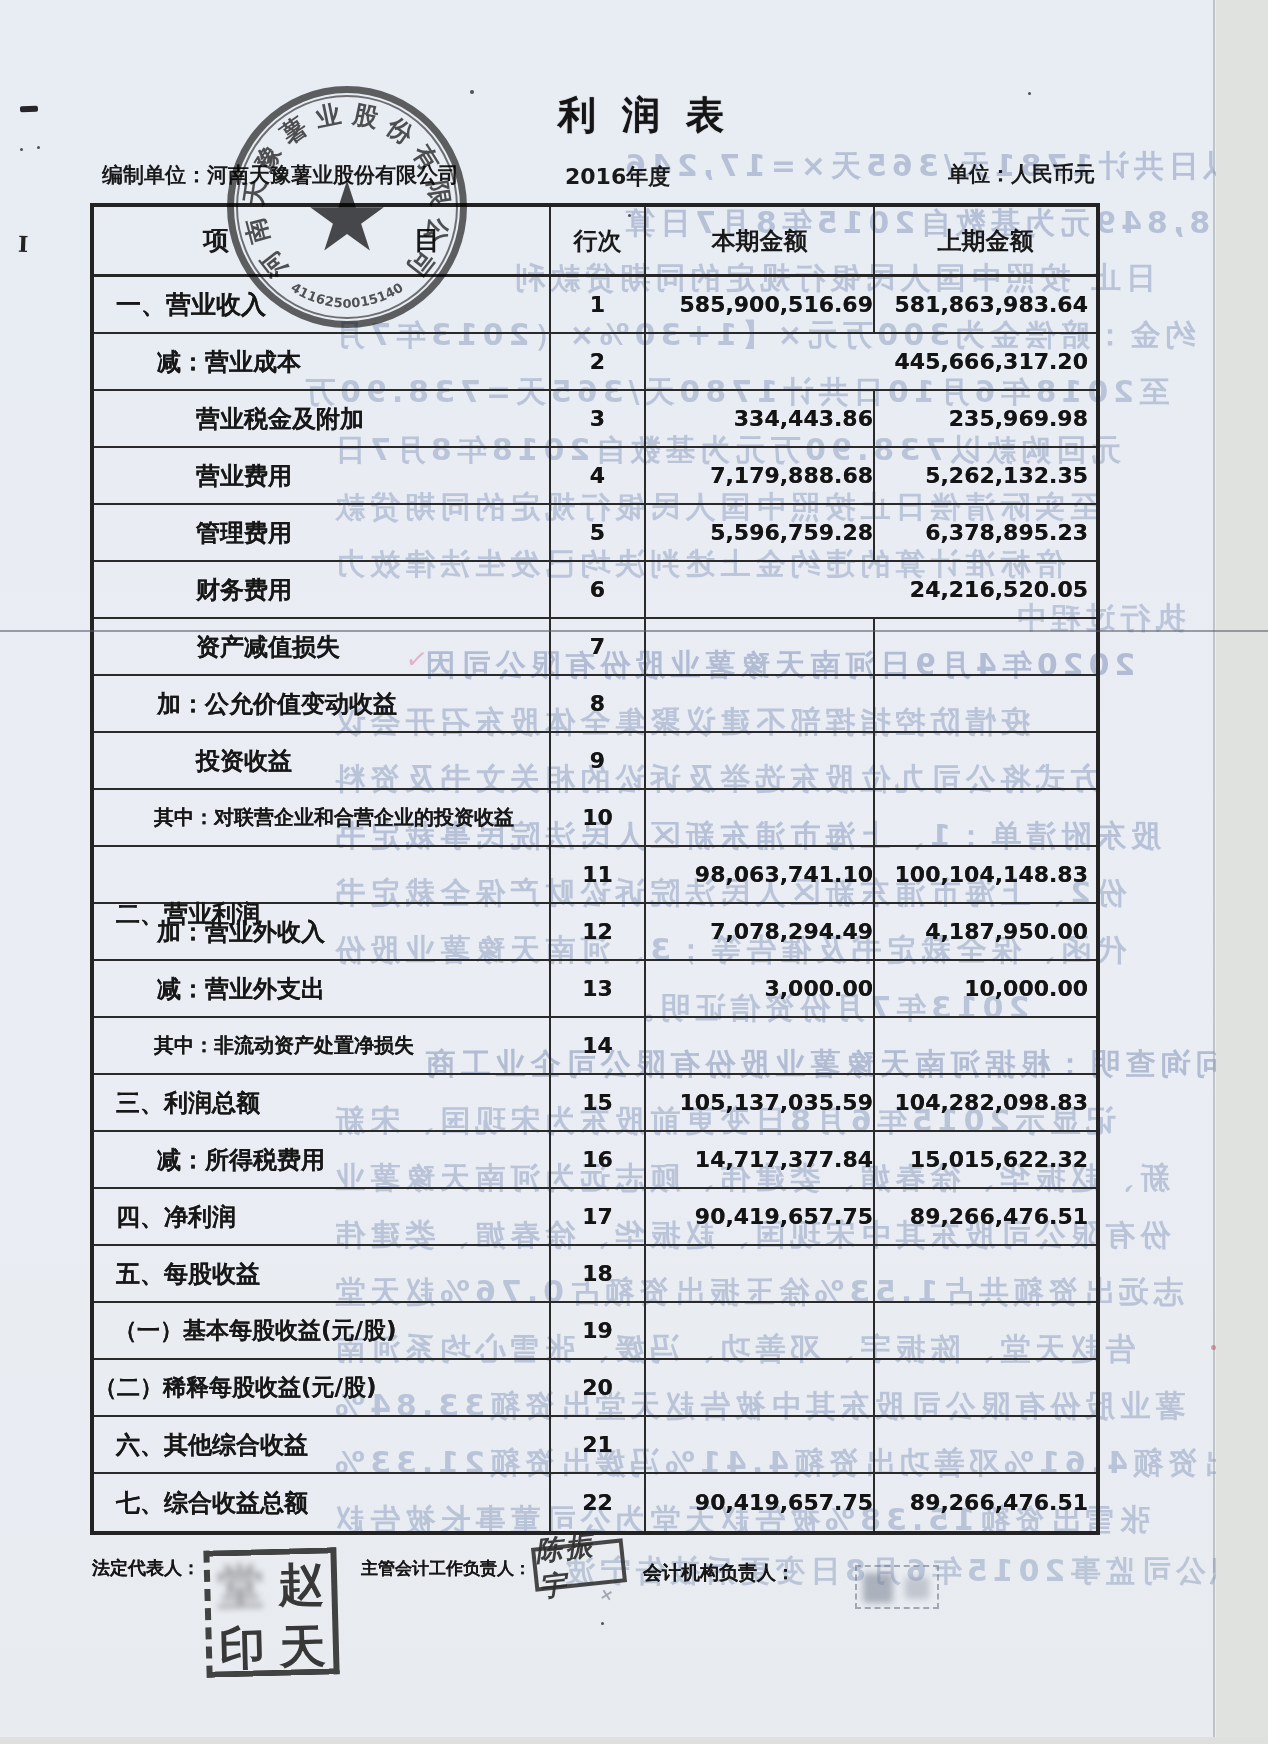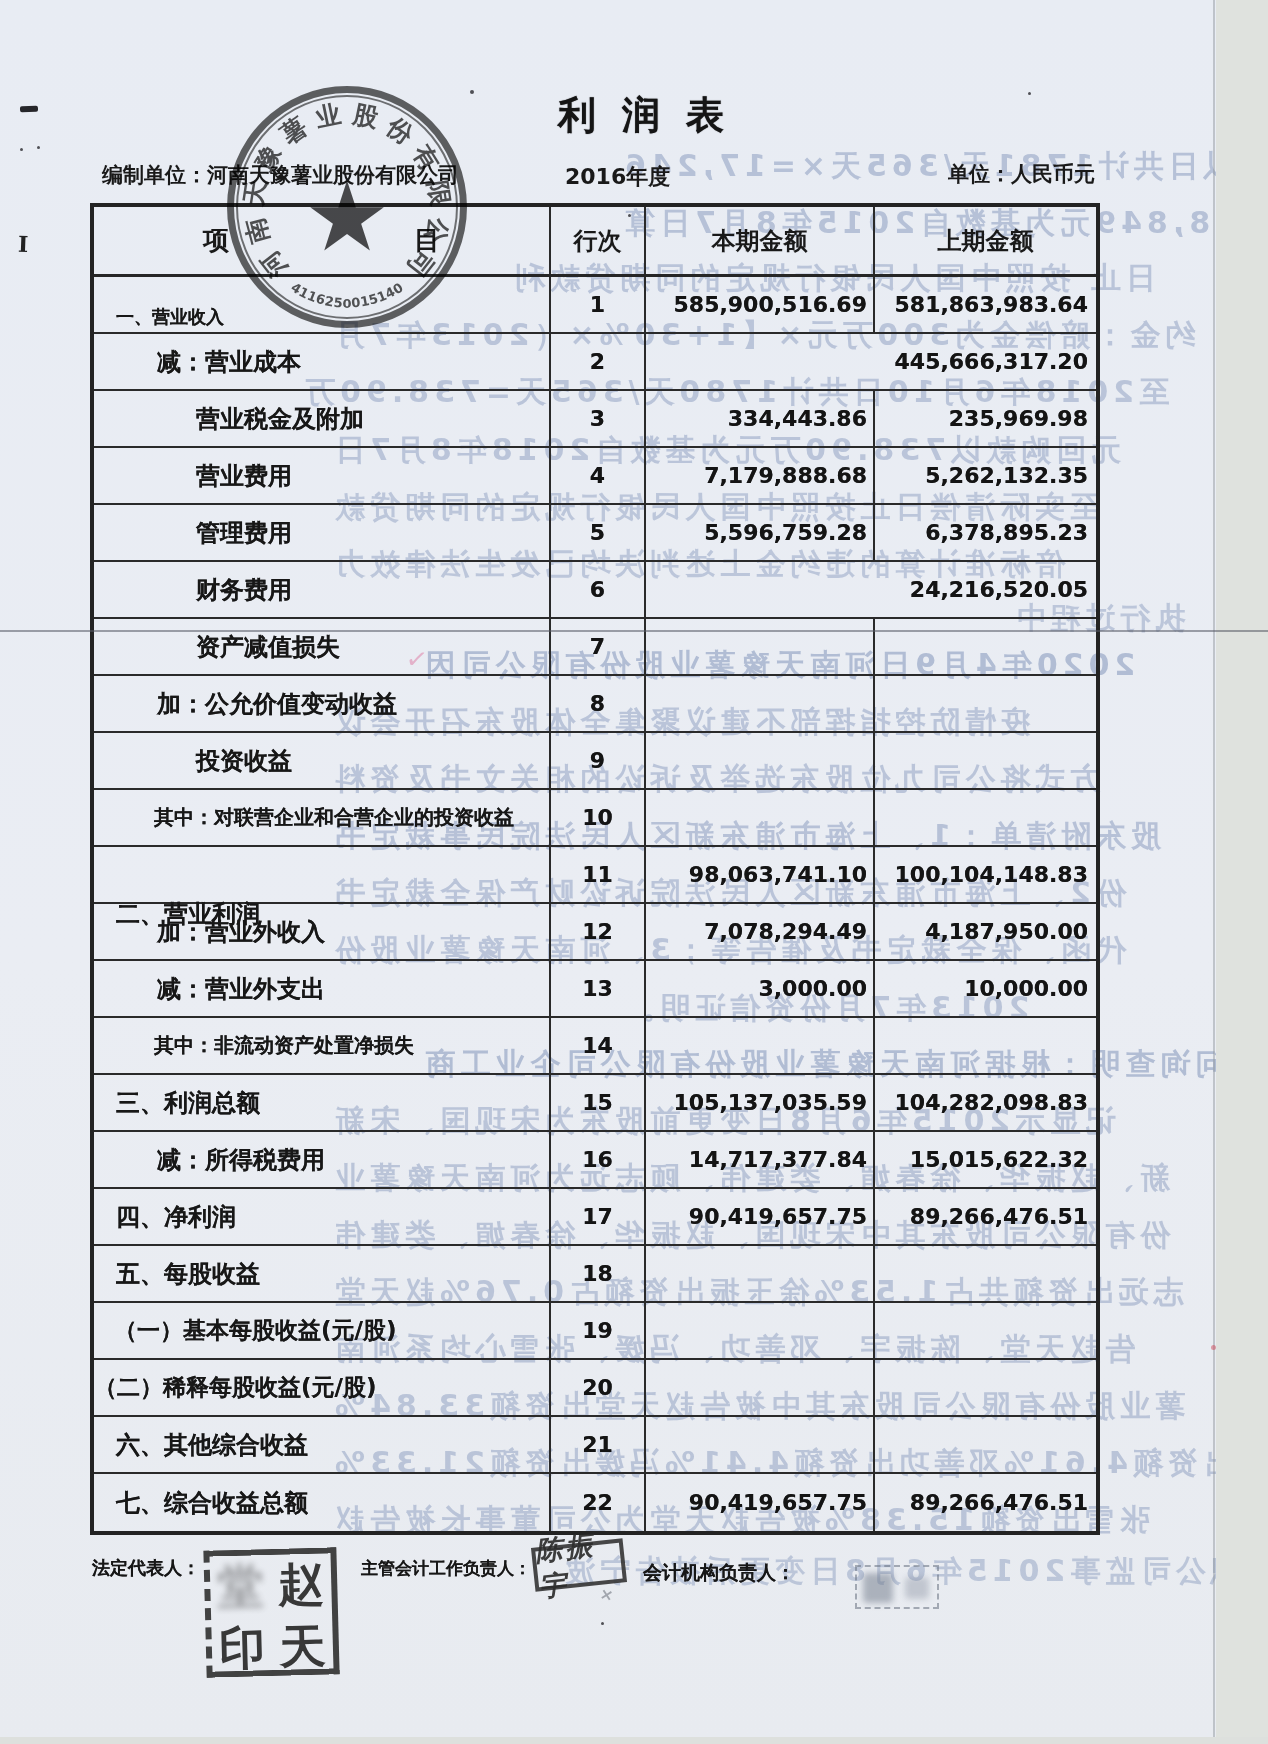--- a/index.html
+++ b/index.html
@@ -25,21 +25,21 @@
 
   
   .tbl{position:absolute;left:90px;top:203px;width:1010px;height:1332px;box-sizing:border-box;
        border:4px solid #232323;}
   .t-head{display:flex;height:70px;box-sizing:border-box;border-bottom:3px solid #262626;}
   .t-row{display:flex;height:57px;box-sizing:border-box;border-bottom:2.5px solid #2a2a2a;}
   .t-row.last{border-bottom:none;}
   .tc{display:flex;align-items:center;box-sizing:border-box;height:100%;}
   .tc-item{width:455px;}
   .tc-line{width:95px;border-left:2.5px solid #2a2a2a;justify-content:center;}
-  .tc-cur{width:229px;border-left:2.5px solid #2a2a2a;justify-content:flex-end;padding-right:6px;}
+  .tc-cur{width:229px;border-left:2.5px solid #2a2a2a;justify-content:flex-end;}
   .tc-pri{flex:1;border-left:2.5px solid #2a2a2a;justify-content:flex-end;padding-right:8px;}
   .th-item{justify-content:center;font-size:26px;font-weight:700;letter-spacing:88px;text-indent:88px;}
   .th{font-size:24px;font-weight:700;}
   .lbl{font-weight:700;color:#171717;text-shadow:0 0 .5px rgba(15,15,15,.75);}
   .num{font-weight:700;font-size:22px;color:#141414;text-shadow:0 0 .5px rgba(15,15,15,.7);}
 
   
   .crease{position:absolute;left:0;top:630px;width:1268px;height:2px;background:rgba(85,90,100,.55);z-index:6;}
 
   
@@ -142,21 +142,21 @@
 
   <div class="tbl">
     <div class="t-head">
       <div class="tc tc-item th-item">项  目</div>
       <div class="tc tc-line th">行次</div>
       <div class="tc tc-cur th" style="justify-content:center;padding-right:0;">本期金额</div>
       <div class="tc tc-pri th" style="justify-content:center;padding-right:0;">上期金额</div>
     </div>
     <div id="rows">
         <div class="t-row">
-          <div class="tc tc-item lbl" style="padding-left: 22px; font-size: 18px; margin-top: 12px;">一、营业收入</div>
+          <div class="tc tc-item lbl" style="padding-left: 22px; font-size: 25px;">一、营业收入</div>
           <div class="tc tc-line num">1</div>
           <div class="tc tc-cur num">585,900,516.69</div>
           <div class="tc tc-pri num">581,863,983.64</div>
         </div>
         <div class="t-row">
           <div class="tc tc-item lbl" style="padding-left: 63px; font-size: 24px;">减：营业成本</div>
           <div class="tc tc-line num">2</div>
           <div class="tc tc-pri num">445,666,317.20</div>
         </div>
         <div class="t-row">

